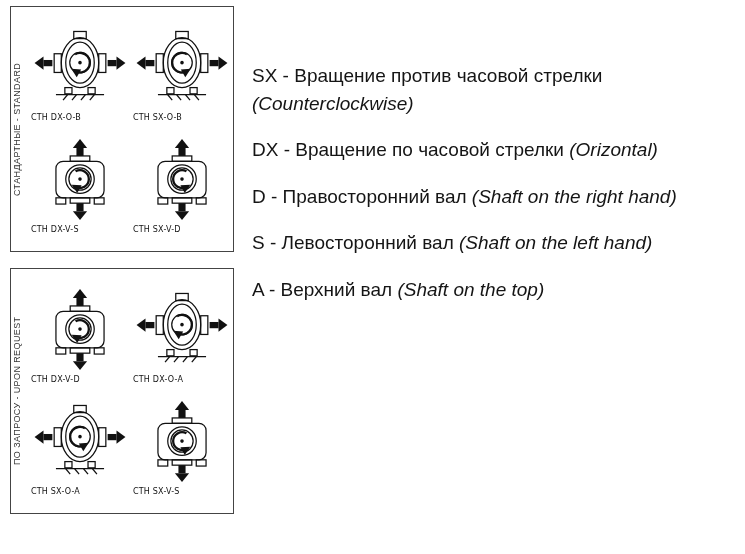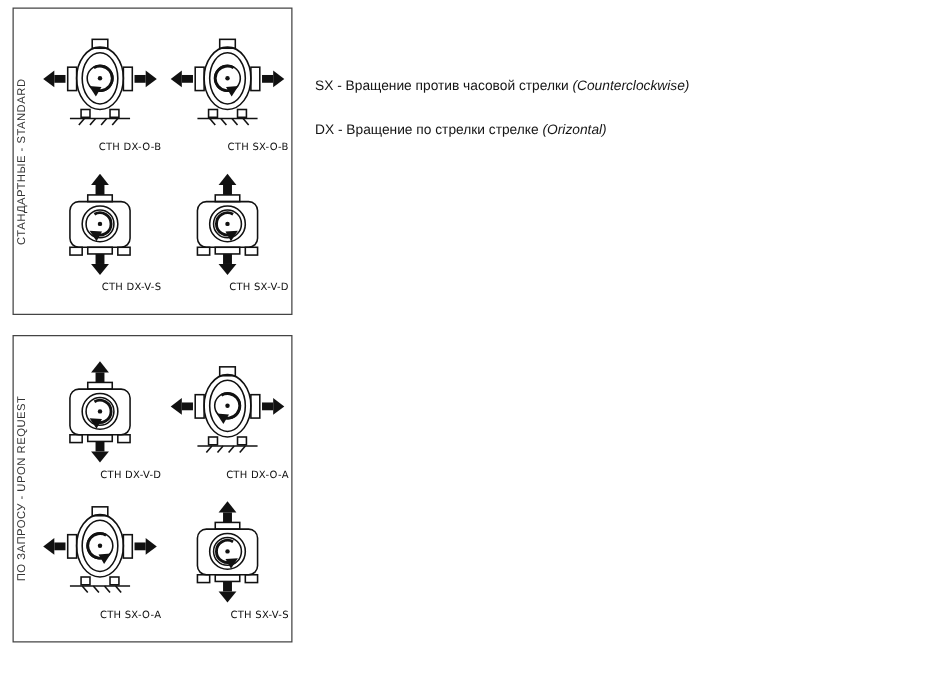--- a/index.html
+++ b/index.html
@@ -33,21 +33,21 @@
     flex:0 0 16px;
   }
   .pump-grid{
     flex:1;
     display:grid;
     grid-template-columns:1fr 1fr;
     align-content:space-evenly;
     justify-items:center;
     padding:2px 0;
   }
-  .pump{margin:0;text-align:right;}
+  .pump{margin:0;text-align:left;}
   .pump-svg{width:98px;height:88px;display:block;margin:0 auto;}
   .flip .pump-svg{transform:scaleX(-1);}
   .pump-svg .ln{fill:none;stroke:#111;stroke-width:1.4;}
   .pump-svg .solid{fill:#111;stroke:none;}
   .pump-svg .rot{fill:none;stroke:#111;stroke-width:2.6;}
   .o-type .v-parts{display:none;}
   .v-type .o-parts{display:none;}
   .pump-caption{
     font-size:8px;
     letter-spacing:0.2px;
@@ -55,21 +55,21 @@
     margin-top:1px;
     font-family:"DejaVu Sans", sans-serif;
   }
   
   .legend{
     position:absolute;
     left:252px;top:62px;width:486px;
   }
   .legend-item{
     margin:0 0 19px 0;
-    font-size:11px;
+    font-size:19px;
     line-height:1.45;
     color:#151515;
   }
   .legend-item .en{font-style:italic;}
 </style>
 </head>
 <body>
 
 <svg width="0" height="0" style="position:absolute">
   <defs>
@@ -423,16 +423,19 @@
       </g>
     </svg>
     <figcaption class="pump-caption">CTH SX-V-S</figcaption>
   </figure>
 </div>
     </section>
   </div>
 
   <div class="legend">
     <p class="legend-item"><span>SX - Вращение против часовой стрелки</span> <i class="en">(Counterclockwise)</i></p>
-    <p class="legend-item"><span>DX - Вращение по стрелки стрелке</span> <i class="en">(Orizontal)</i></p>
+    <p class="legend-item"><span>DX - Вращение по часовой стрелки</span> <i class="en">(Orizontal)</i></p>
+    <p class="legend-item"><span>D - Правосторонний вал</span> <i class="en">(Shaft on the right hand)</i></p>
+    <p class="legend-item"><span>S - Левосторонний вал</span> <i class="en">(Shaft on the left hand)</i></p>
+    <p class="legend-item"><span>A - Верхний вал</span> <i class="en">(Shaft on the top)</i></p>
   </div>
 
 </div>
 
 </body></html>

